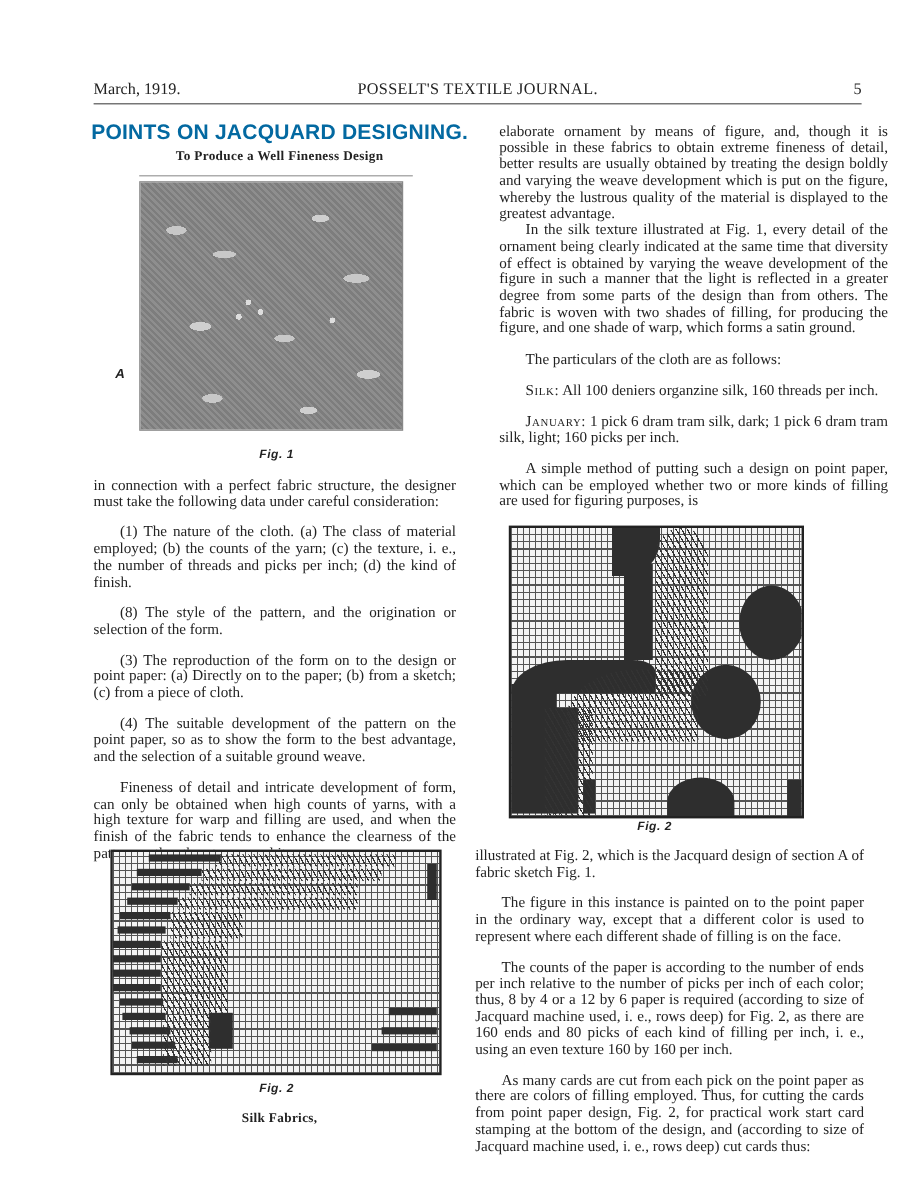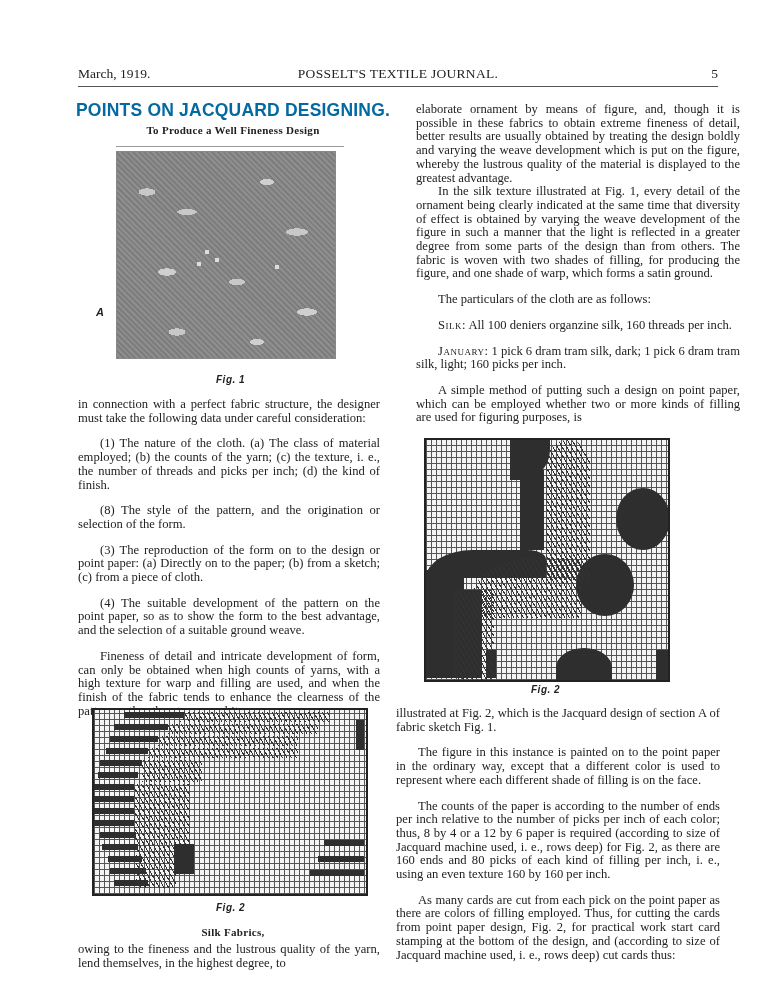--- a/index.html
+++ b/index.html
@@ -120,23 +120,20 @@
     <div class="hatch" style="left:74px;top:14px;width:150px;height:10px;"></div>
     <div class="hatch" style="left:64px;top:26px;width:140px;height:10px;"></div>
     <div class="hatch" style="left:54px;top:38px;width:150px;height:10px;"></div>
     <div class="hatch" style="left:48px;top:50px;width:60px;height:22px;"></div>
     <div class="hatch" style="left:40px;top:74px;width:56px;height:60px;"></div>
     <div class="hatch" style="left:42px;top:134px;width:40px;height:44px;"></div>
   </div>
   <div class="caption" style="left:216px; top:902px;">Fig. 2</div>
 
   <div class="section-head">Silk Fabrics,</div>
-  <div class="col" style="left:78px; top:943px; width:302px;">
-    <p>owing to the fineness and the lustrous quality of the yarn, lend themselves, in the highest degree, to</p>
-  </div>
 
   <div class="col" style="left:416px; top:103px; width:324px;">
     <p>elaborate ornament by means of figure, and, though it is possible in these fabrics to obtain extreme fineness of detail, better results are usually obtained by treating the design boldly and varying the weave development which is put on the figure, whereby the lustrous quality of the material is displayed to the greatest advantage.</p>
     <p class="ind">In the silk texture illustrated at Fig. 1, every detail of the ornament being clearly indicated at the same time that diversity of effect is obtained by varying the weave development of the figure in such a manner that the light is reflected in a greater degree from some parts of the design than from others. The fabric is woven with two shades of filling, for producing the figure, and one shade of warp, which forms a satin ground.</p>
     <p class="ind gap">The particulars of the cloth are as follows:</p>
     <p class="ind gap"><span class="sc">Silk:</span> <span>All 100 deniers organzine silk, 160 threads per inch.</span></p>
     <p class="ind gap"><span class="sc">January:</span> <span>1 pick 6 dram tram silk, dark; 1 pick 6 dram tram silk, light; 160 picks per inch.</span></p>
     <p class="ind gap">A simple method of putting such a design on point paper, which can be employed whether two or more kinds of filling are used for figuring purposes, is</p>
   </div>
 

